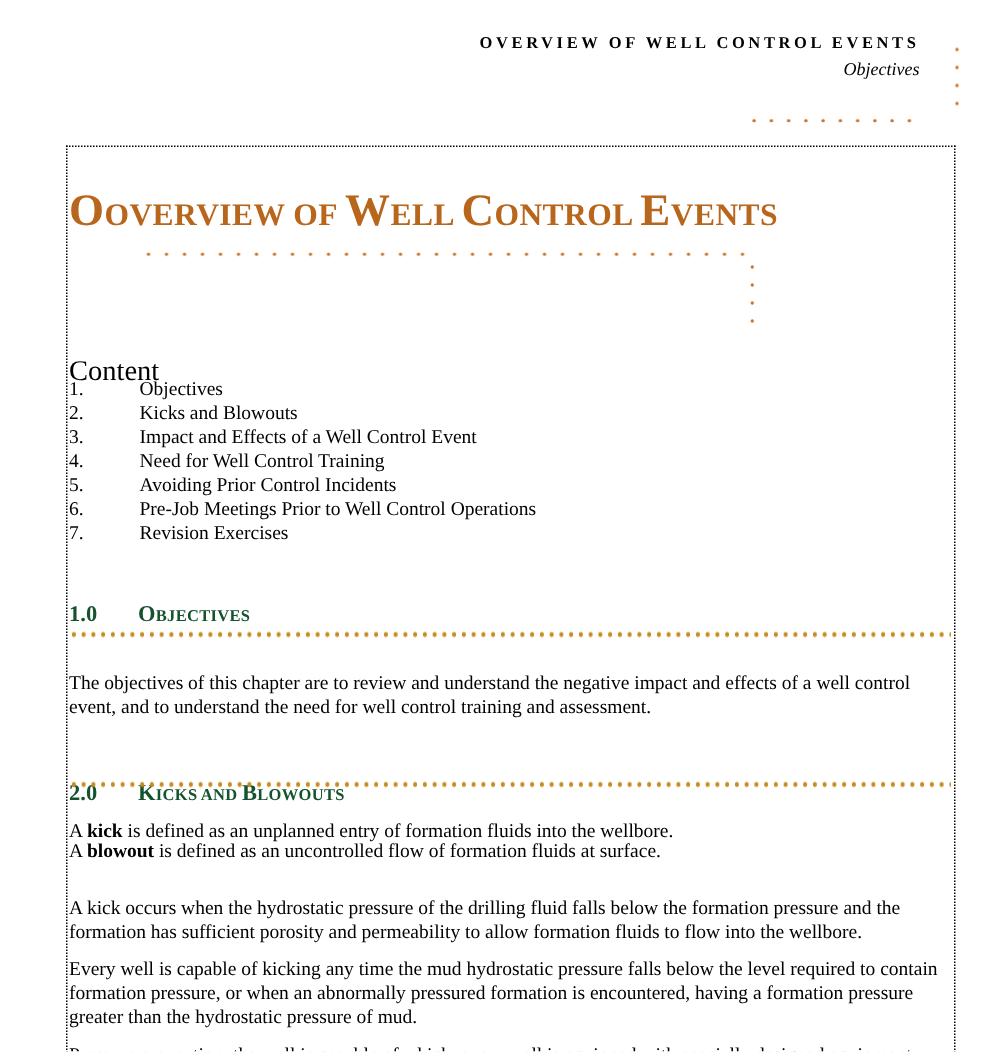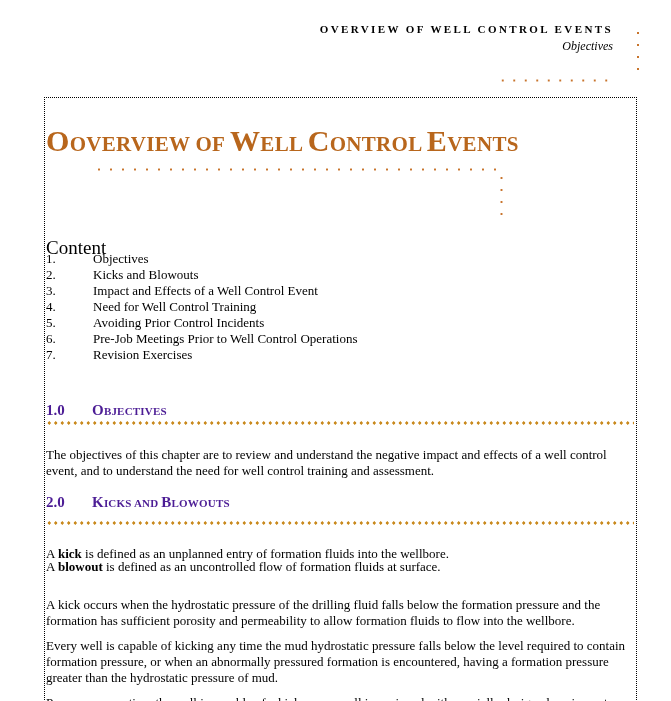--- a/index.html
+++ b/index.html
@@ -127,21 +127,21 @@
     }
     .toc .num {
       width: 47px;
       display: inline-block;
     }
     .section-heading {
       position: absolute;
       left: 46px;
       font-family: "Liberation Serif", serif;
       font-weight: bold;
-      color: #4c1d95;
+      color: #14532d;
       font-size: 13px;
       line-height: 18px;
       white-space: nowrap;
     }
     .section-heading .snum {
       display: inline-block;
       width: 46px;
       font-size: 15px;
     }
     .section-heading .stitle {
@@ -224,21 +224,21 @@
       <span>Revision Exercises</span>
     </li>
 </ul>
 
 <div class="section-heading" style="top:401px;">
   <span class="snum">1.0</span><span class="stitle"><span class="cap">O</span><span>BJECTIVES</span></span>
 </div>
 <div class="section-rule" style="top:421px;"></div>
 <p class="para" style="top:447px;">The objectives of this chapter are to review and understand the negative impact and effects of a well control event, and to understand the need for well control training and assessment.</p>
 
-<div class="section-heading" style="top:493px;">
+<div class="section-heading" style="top:520px;">
   <span class="snum">2.0</span><span class="stitle"><span class="cap">K</span><span>ICKS AND </span><span class="cap">B</span><span>LOWOUTS</span></span>
 </div>
 <div class="section-rule" style="top:521px;"></div>
 
 <p class="para" style="top:546px;"><span>A </span><b>kick</b><span> is defined as an unplanned entry of formation fluids into the wellbore.</span></p>
 <p class="para" style="top:559px;"><span>A </span><b>blowout</b><span> is defined as an uncontrolled flow of formation fluids at surface.</span></p>
 <p class="para" style="top:597px;">A kick occurs when the hydrostatic pressure of the drilling fluid falls below the formation pressure and the formation has sufficient porosity and permeability to allow formation fluids to flow into the wellbore.</p>
 <p class="para" style="top:638px;">Every well is capable of kicking any time the mud hydrostatic pressure falls below the level required to contain formation pressure, or when an abnormally pressured formation is encountered, having a formation pressure greater than the hydrostatic pressure of mud.</p>
 <p class="para clipped" style="top:695px;">Pressure prevention, the well is capable of a kick, every well is equipped with specially designed equipment</p>
 

